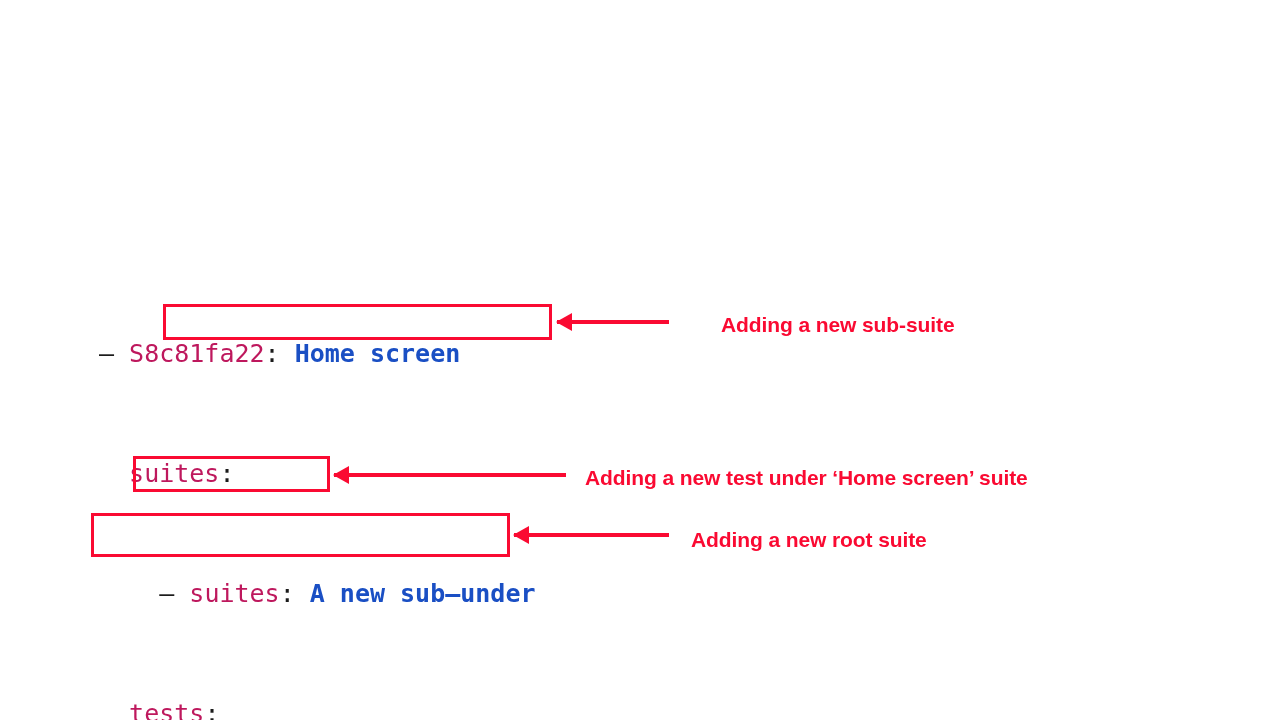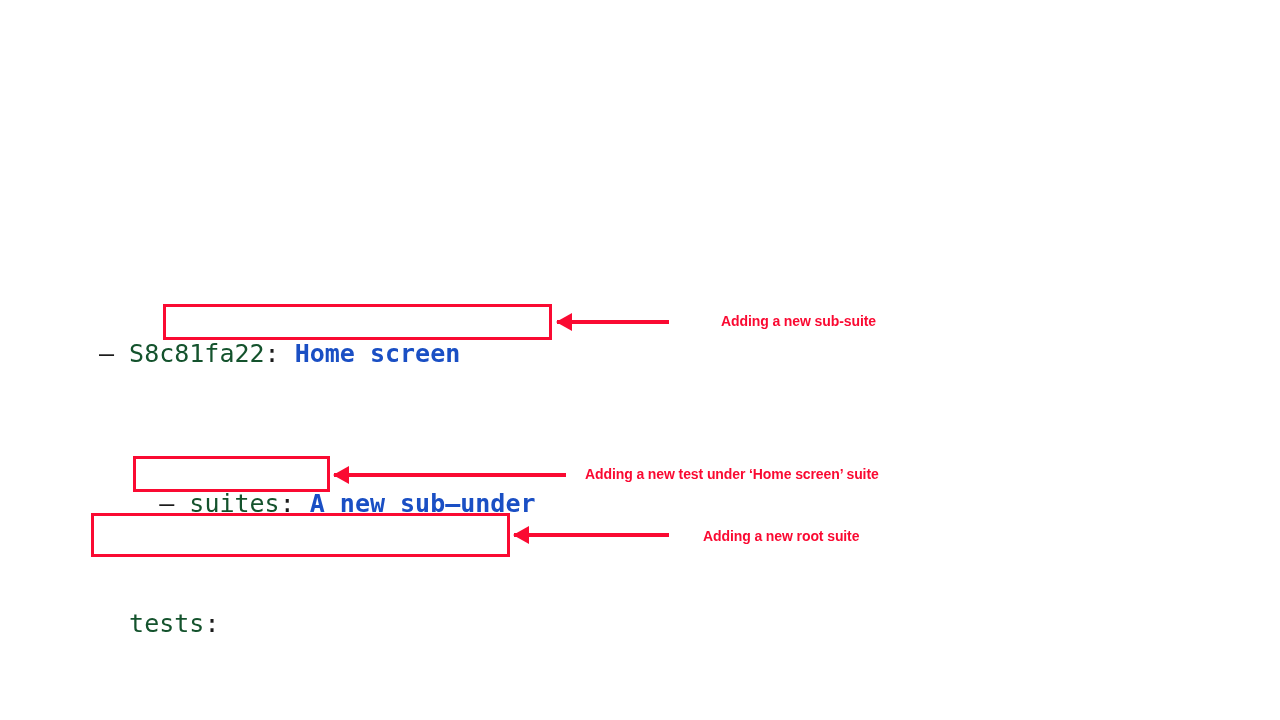--- a/index.html
+++ b/index.html
@@ -25,21 +25,21 @@
     font-size: 25px;
     line-height: 30px;
     white-space: pre;
   }
   .line {
     white-space: pre;
     height: 30px;
     display: block;
   }
   .dash   { color: #1b1b1b; }
-  .key    { color: #14532d; }
+  .key    { color: #be185d; }
   .colon  { color: #1b1b1b; }
   .val    { color: #1a4fc4; font-weight: bold; }
 
   
   .hl-box {
     position: absolute;
     border: 3px solid #fa0a32;
     box-sizing: border-box;
     background: transparent;
     pointer-events: none;
@@ -69,37 +69,38 @@
   #arrow-subsuite  { left: 557px; top: 320px; width: 112px; }
   #arrow-newtest   { left: 334px; top: 473px; width: 232px; }
   #arrow-rootsuite { left: 514px; top: 533px; width: 155px; }
 
   
   .note {
     position: absolute;
     color: #fa0a32;
     font-family: "Liberation Sans", sans-serif;
     font-weight: bold;
-    font-size: 14px;
+    font-size: 21px;
     letter-spacing: -0.1px;
     white-space: nowrap;
   }
   #note-subsuite  { left: 721px; top: 313px; }
   #note-newtest   { left: 585px; top: 466px; }
-  #note-rootsuite { left: 691px; top: 528px; margin-left: 12px; }
+  #note-rootsuite { left: 691px; top: 528px; }
 </style>
 </head>
 <body>
 
 <div id="canvas">
 
   <div class="tree">
 
     <span class="line"><span class="dash">– </span><span class="key">S8c81fa22</span><span class="colon">:</span><span class="val"> Home screen</span></span>
 
+    <span class="line">  <span class="key">suites</span><span class="colon">:</span></span>
 
     <span class="line">    <span class="dash">– </span><span class="key">suites</span><span class="colon">:</span><span class="val"> A new sub–under</span></span>
 
     <span class="line">  <span class="key">tests</span><span class="colon">:</span></span>
 
     
 
     
 
     

